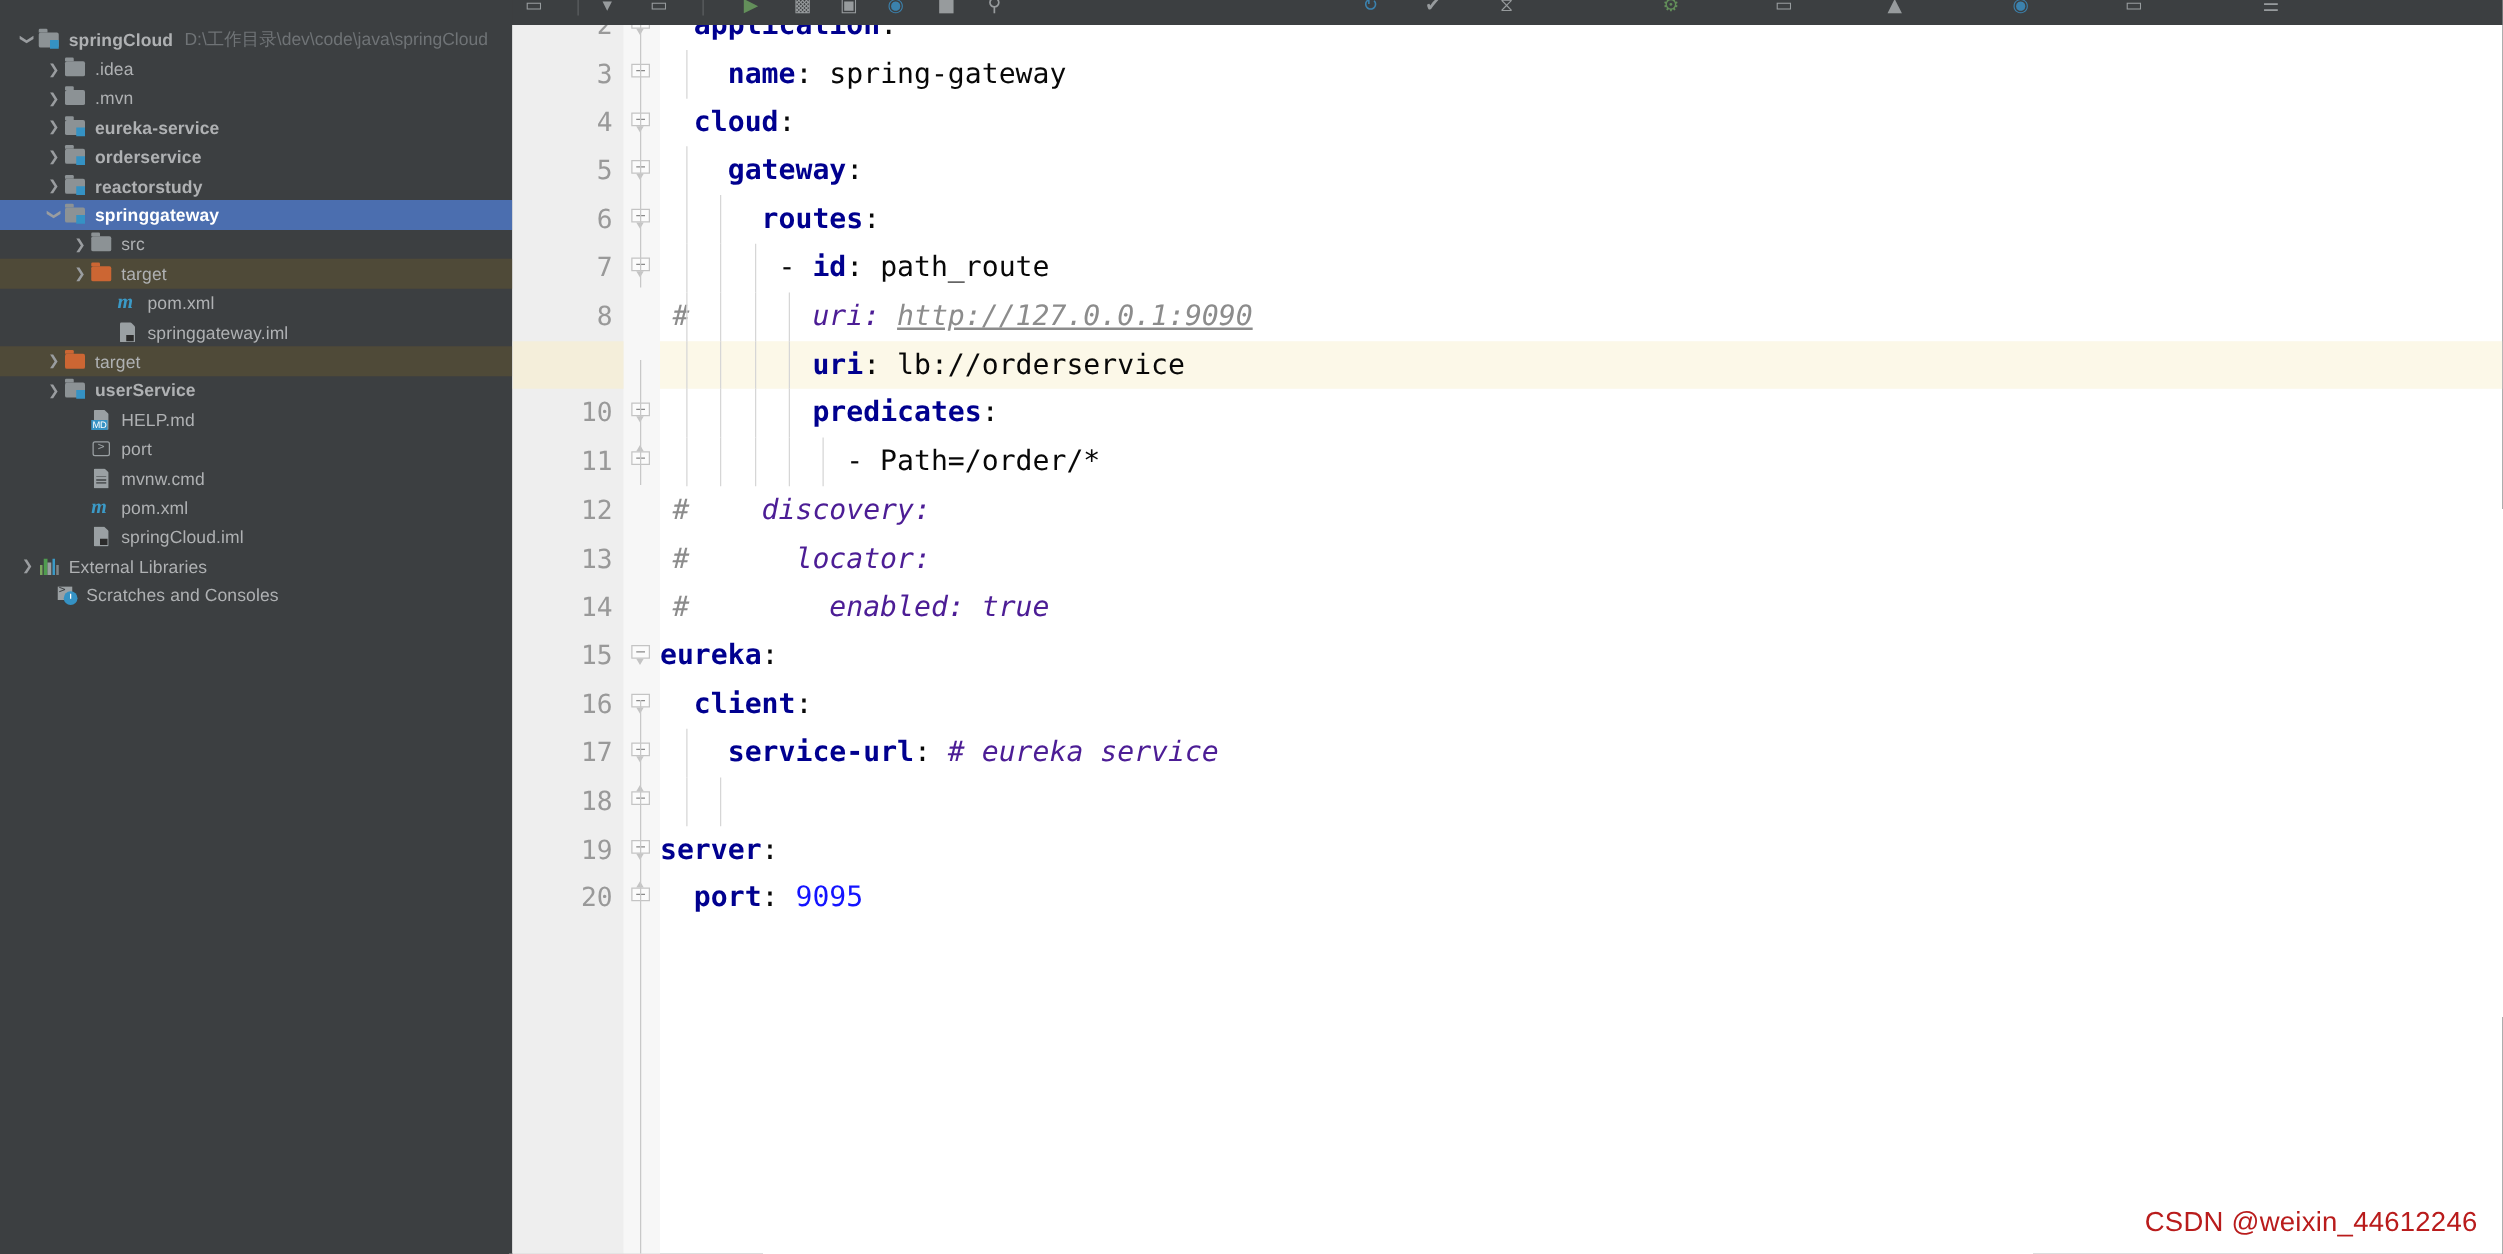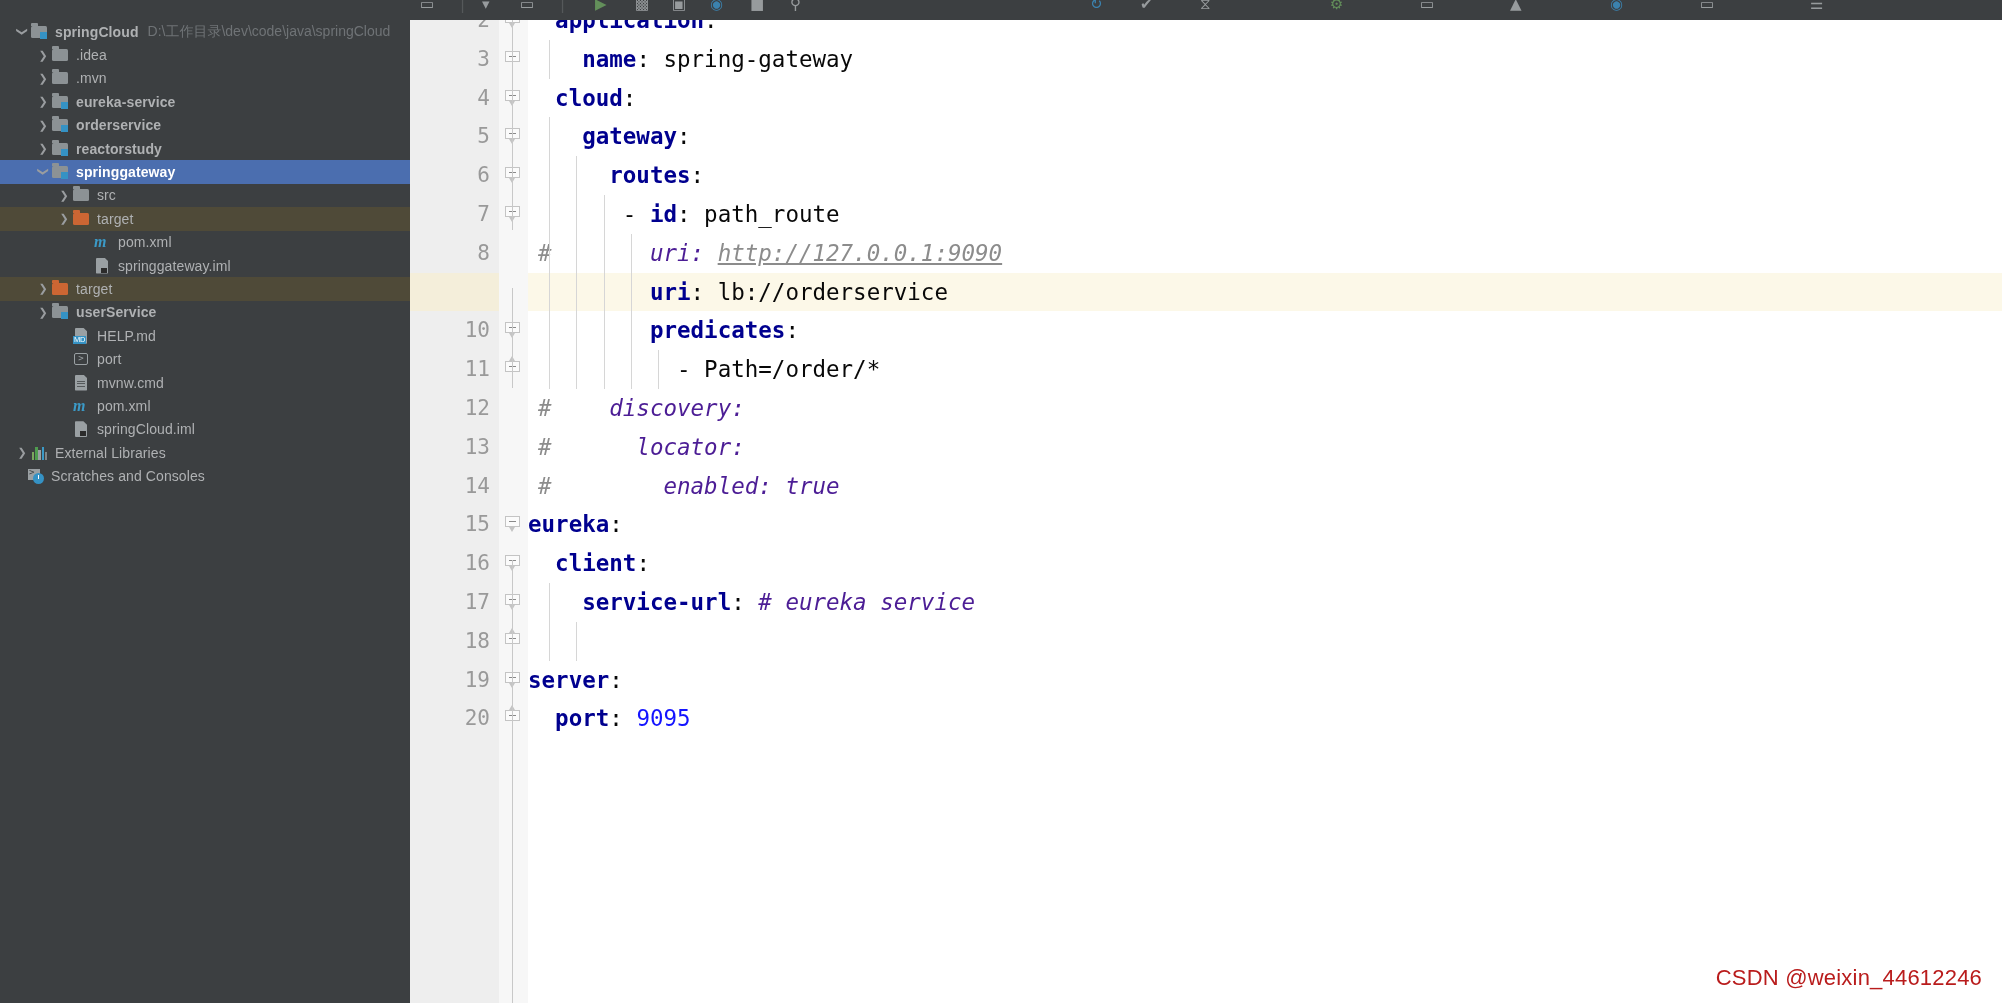--- a/index.html
+++ b/index.html
@@ -419,21 +419,21 @@
           <span class="bars-ic">
             <i style="left:0px;height:8px;background:#7aa85f"></i>
             <i style="left:3.2px;height:13px;background:#4f9c4f"></i>
             <i style="left:6.4px;height:10px;background:#9aa0a3"></i>
             <i style="left:9.6px;height:13px;background:#3b9ac7"></i>
             <i style="left:12.8px;height:8px;background:#7f8587"></i>
           </span>
         </span>
         <span class="lbl">External Libraries</span>
       </div>
-      <div class="tree-row" style="padding-left: 10px;">
+      <div class="tree-row" style="padding-left: 28px;">
         <span class="arrow empty"></span>
         <span class="ic">
           <span class="scratch-ic"></span>
           <span class="clock-ic"></span>
         </span>
         <span class="lbl">Scratches and Consoles</span>
       </div>
     </div>
 
   <div class="editor">

